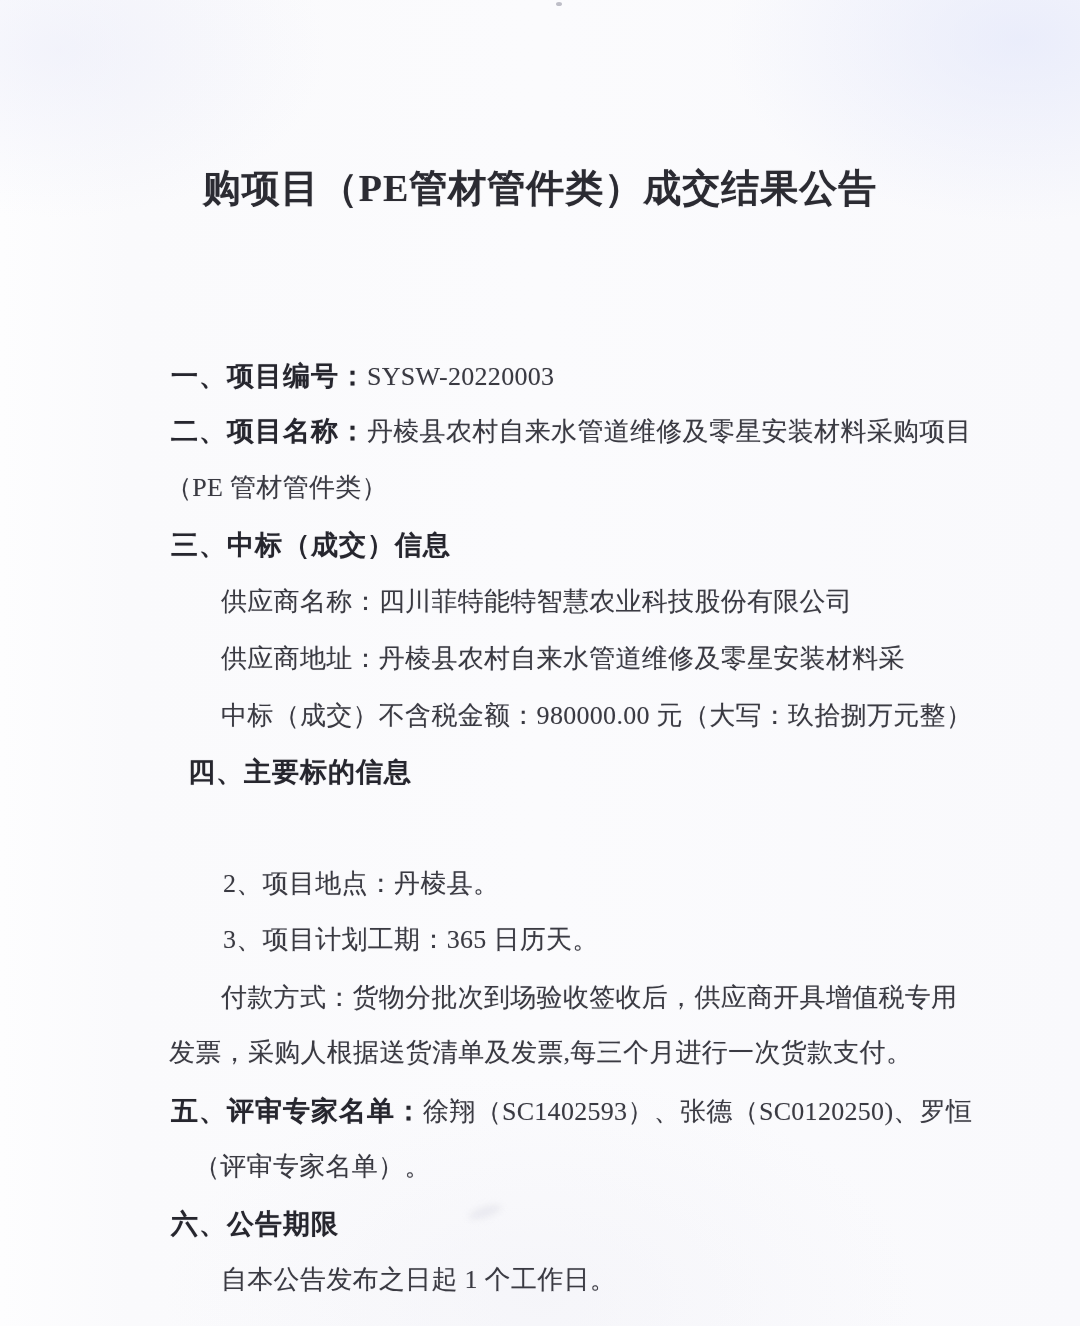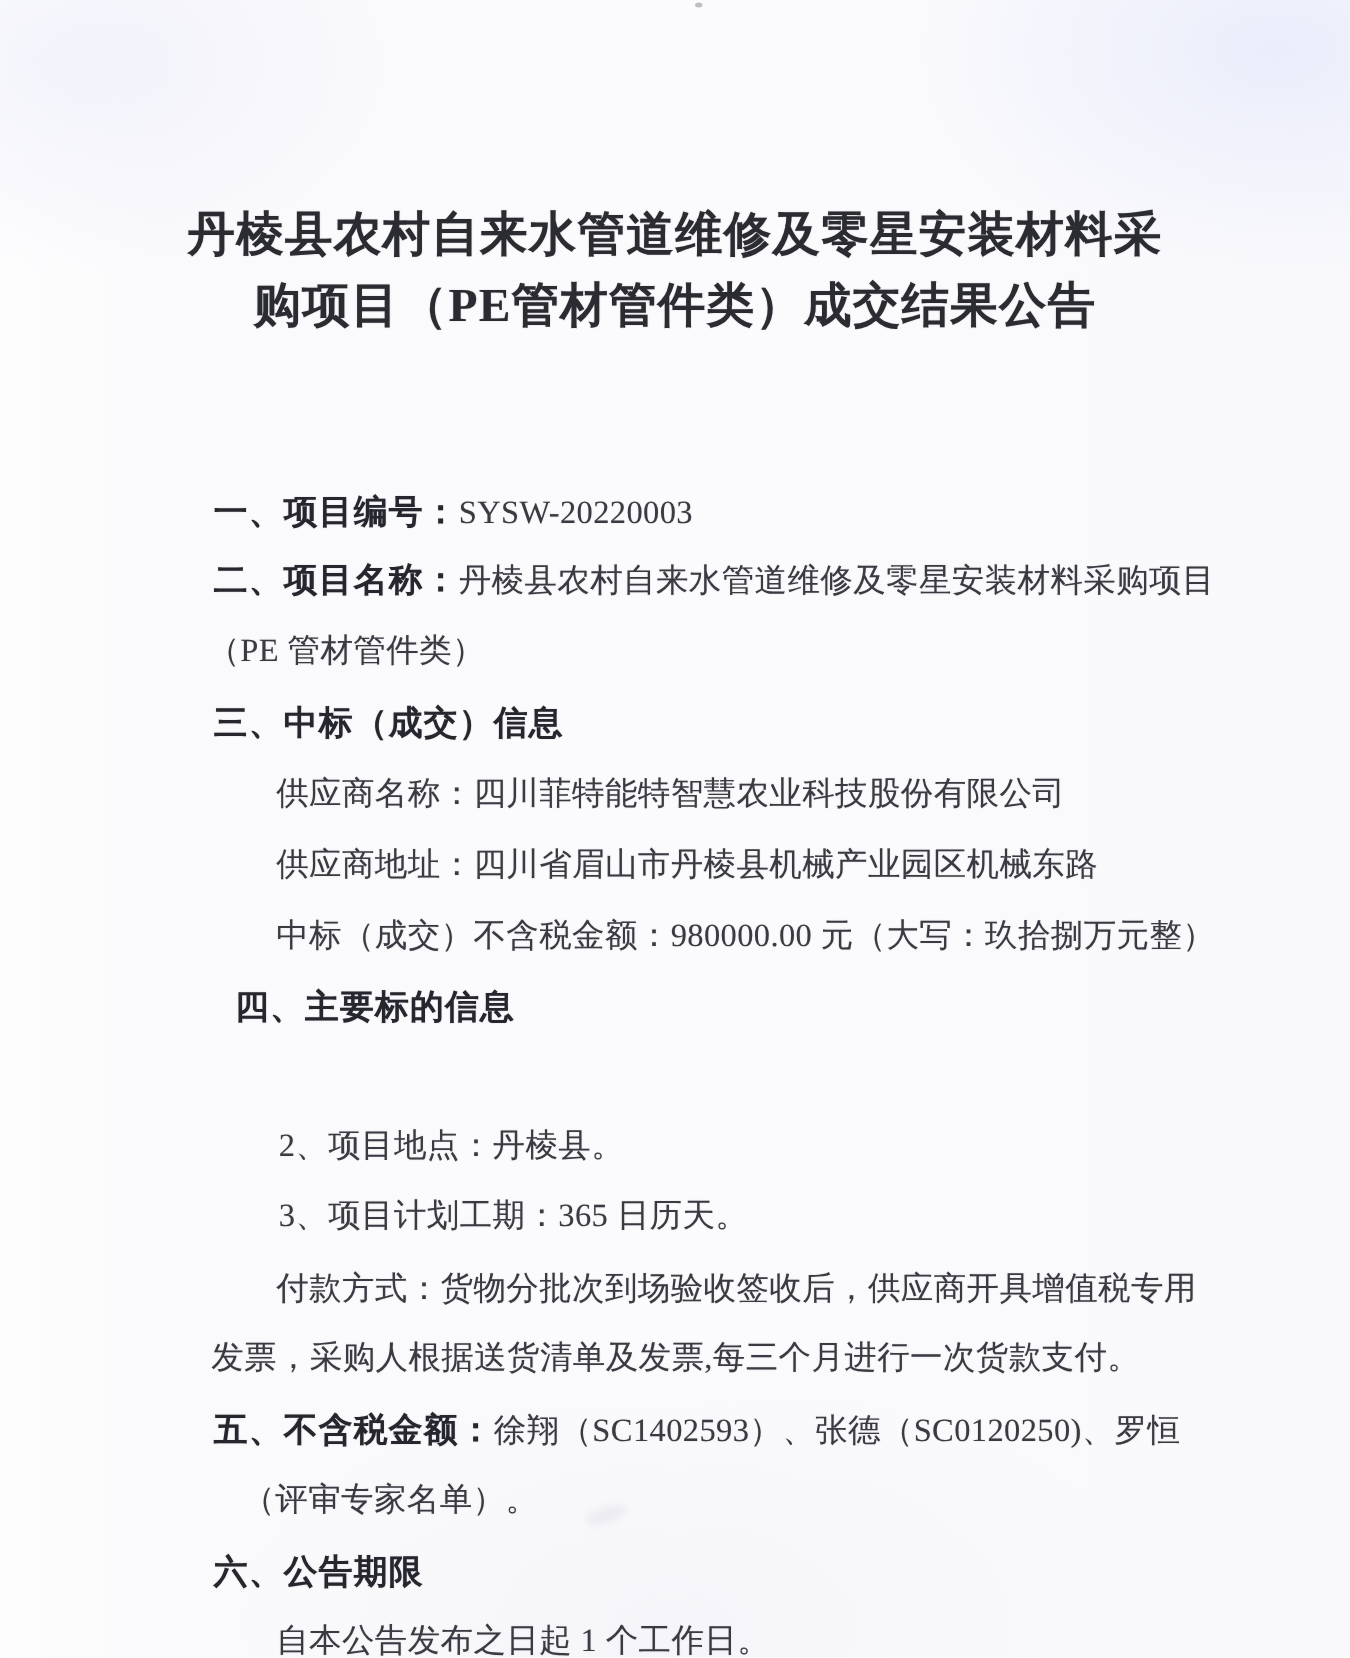--- a/index.html
+++ b/index.html
@@ -15,21 +15,21 @@
     height: 1326px;
     background:
       radial-gradient(420px 260px at 1020px 40px, rgba(222,227,250,0.55), rgba(222,227,250,0) 70%),
       radial-gradient(380px 240px at 60px 50px, rgba(228,230,248,0.40), rgba(228,230,248,0) 70%),
       radial-gradient(500px 300px at 540px 1300px, rgba(235,235,243,0.35), rgba(235,235,243,0) 75%),
       linear-gradient(90deg, #fdfdfe 0%, #fafafc 12%, #fbfbfd 50%, #f9f9fc 100%);
   }
   .line {
     position: absolute;
     white-space: pre;
-    line-height: 54px;
+    line-height: 32px;
     height: 40px;
   }
   .body-text {
     font-family: "Liberation Serif", "DejaVu Serif", serif;
     font-size: 26px;
     color: #3a3a42;
     letter-spacing: 0.3px;
     text-shadow: 0 0 1px rgba(70,70,80,0.28);
   }
   .head-text {
@@ -80,21 +80,20 @@
 </style>
 </head>
 <body>
 
 <div class="page">
 
   <div class="speck"></div>
   <div class="smudge"></div>
 
   <div class="title-wrap">
-    <div class="title-text">丹棱县农村自来水管道维修及零星安装材料采</div>
     <div class="title-text">购项目（PE管材管件类）成交结果公告</div>
   </div>
 
   <div class="line" style="top:328px;left:155px">
     <span class="head-text">一、项目编号：</span><span class="body-text">SYSW-20220003</span>
   </div>
 
   <div class="line" style="top:383px;left:155px">
     <span class="head-text">二、项目名称：</span><span class="body-text">丹棱县农村自来水管道维修及零星安装材料采购项目</span>
   </div>
@@ -105,21 +104,21 @@
 
   <div class="line" style="top:440px;left:150px">
     <span class="body-text">（PE 管材管件类）</span>
   </div>
 
   <div class="line" style="top:554px;left:205px">
     <span class="body-text">供应商名称：四川菲特能特智慧农业科技股份有限公司</span>
   </div>
 
   <div class="line" style="top:611px;left:205px">
-    <span class="body-text">供应商地址：四川省眉山市丹棱县机械产业园区机械东路</span>
+    <span class="body-text">供应商地址：丹棱县农村自来水管道维修及零星安装材料采</span>
   </div>
 
   <div class="line" style="top:668px;left:205px">
     <span class="body-text">中标（成交）不含税金额：980000.00 元（大写：玖拾捌万元整）</span>
   </div>
 
   <div class="line" style="top:724px;left:172px">
     <span class="head-text">四、主要标的信息</span>
   </div>
 
@@ -134,21 +133,21 @@
 
   <div class="line" style="top:950px;left:205px">
     <span class="body-text">付款方式：货物分批次到场验收签收后，供应商开具增值税专用</span>
   </div>
 
   <div class="line" style="top:1005px;left:153px">
     <span class="body-text">发票，采购人根据送货清单及发票,每三个月进行一次货款支付。</span>
   </div>
 
   <div class="line" style="top:1063px;left:155px">
-    <span class="head-text">五、不含税金额：</span><span class="body-text">徐翔（SC1402593）、张德（SC0120250)、罗恒</span>
+    <span class="head-text">五、评审专家名单：</span><span class="body-text">徐翔（SC1402593）、张德（SC0120250)、罗恒</span>
   </div>
 
   <div class="line" style="top:1119px;left:178px">
     <span class="body-text">（评审专家名单）。</span>
   </div>
 
   <div class="line" style="top:1176px;left:155px">
     <span class="head-text">六、公告期限</span>
   </div>
 

